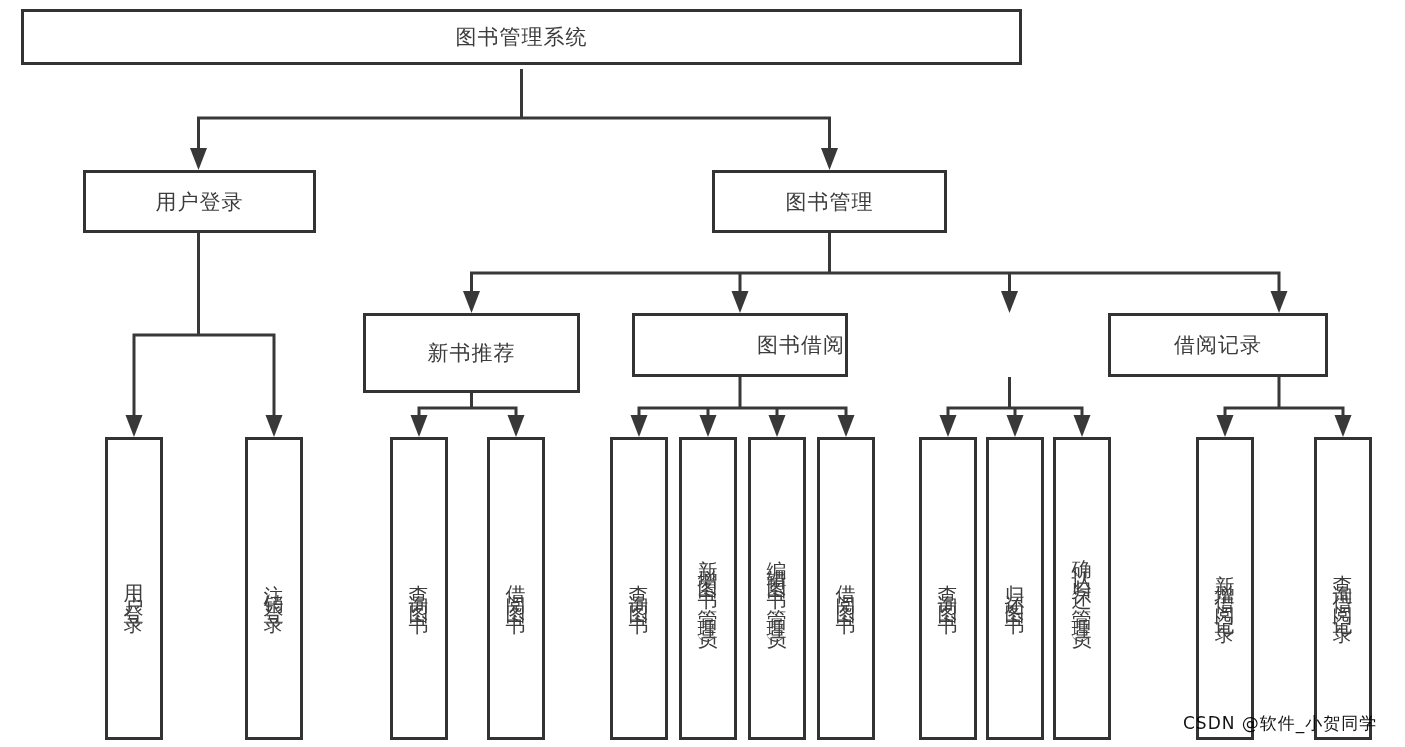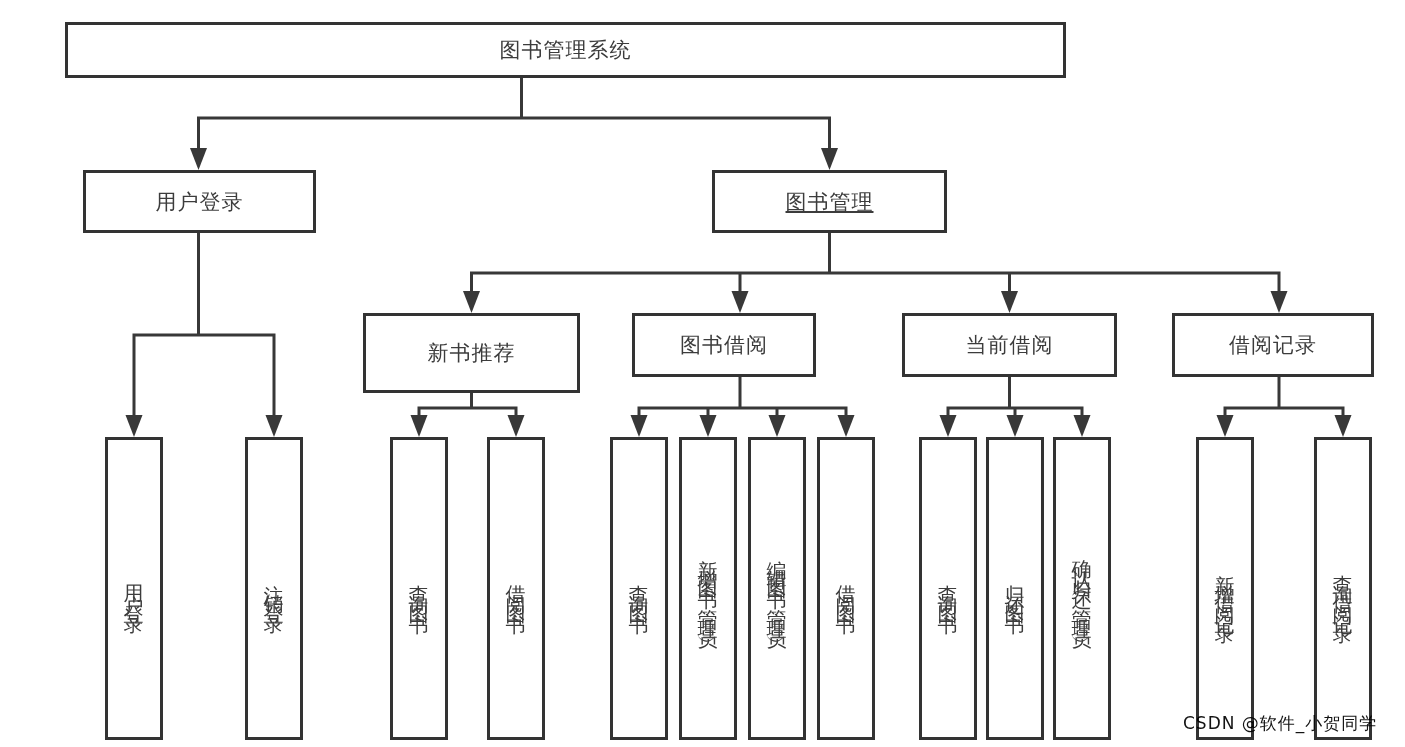--- a/index.html
+++ b/index.html
@@ -113,41 +113,38 @@
       <polygon points="1006.5,415 1023.5,415 1015,437"></polygon>
       <polygon points="1073.5,415 1090.5,415 1082,437"></polygon>
     </g>
     <g>
       <path d="M1279 377 V408 M1225 419 V408 H1343 V419"></path>
       <polygon points="1216.5,415 1233.5,415 1225,437"></polygon>
       <polygon points="1334.5,415 1351.5,415 1343,437"></polygon>
     </g>
   </svg>
 
-  <div class="box h" style="left:21px; top:22px; width:1001px; height:56px;margin-left:44px;">
+  <div class="box h" style="left:21px; top:9px; width:1001px; height:56px;">
     <span>图书管理系统</span>
   </div>
 
   <div class="box h" style="left:83px; top:170px; width:233px; height:63px;">
     <span>用户登录</span>
   </div>
-  <div class="box h" style="left:712px; top:170px; width:235px; height:63px;text-decoration:underline;">
+  <div class="box h" style="left:712px; top:170px; width:235px; height:63px;">
     <span>图书管理</span>
   </div>
 
   <div class="box h" style="left:363px; top:313px; width:217px; height:80px;">
     <span>新书推荐</span>
   </div>
-  <div class="box h" style="left:632px; top:313px; width:184px; height:64px;">
+  <div class="box h" style="left:632px; top:313px; width:216px; height:64px;justify-content:flex-end;">
     <span>图书借阅</span>
   </div>
-  <div class="box h" style="left:902px; top:313px; width:215px; height:64px;">
-    <span>当前借阅</span>
-  </div>
-  <div class="box h" style="left:1172px; top:313px; width:202px; height:64px;">
+  <div class="box h" style="left:1108px; top:313px; width:220px; height:64px;">
     <span>借阅记录</span>
   </div>
 
   <div class="box v" style="left:105px;">
     <span class="vtext">用户登录</span>
   </div>
   <div class="box v" style="left:245px;">
     <span class="vtext">注销登录</span>
   </div>
 

